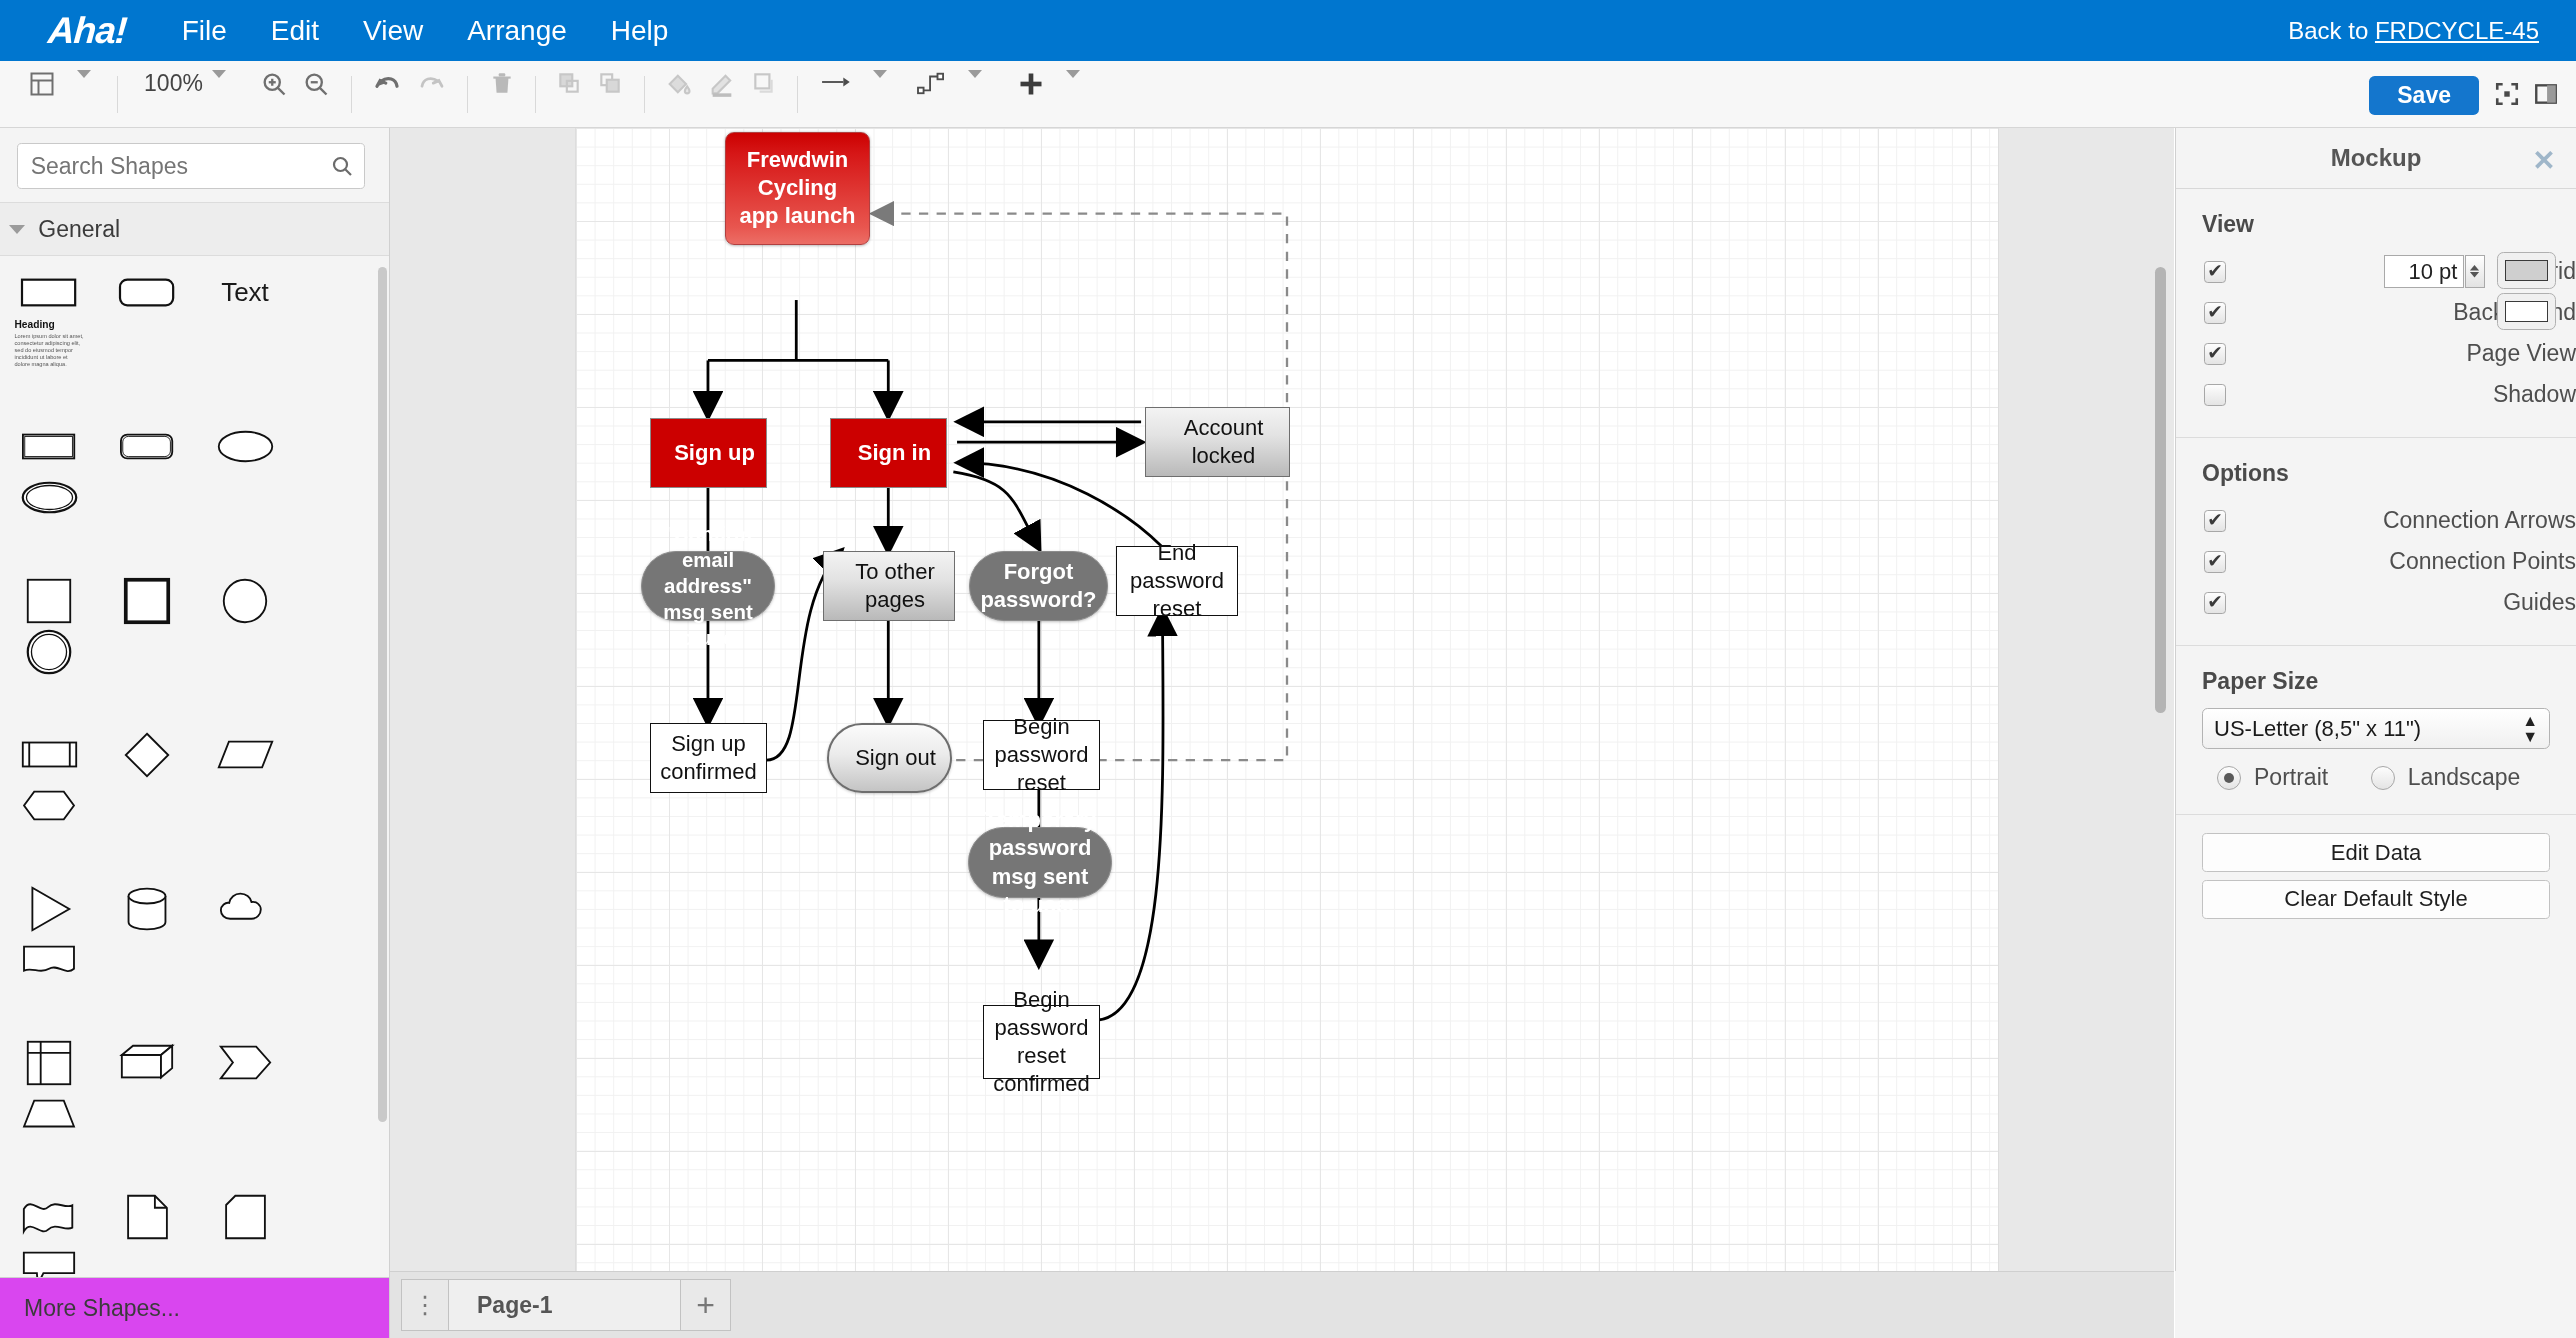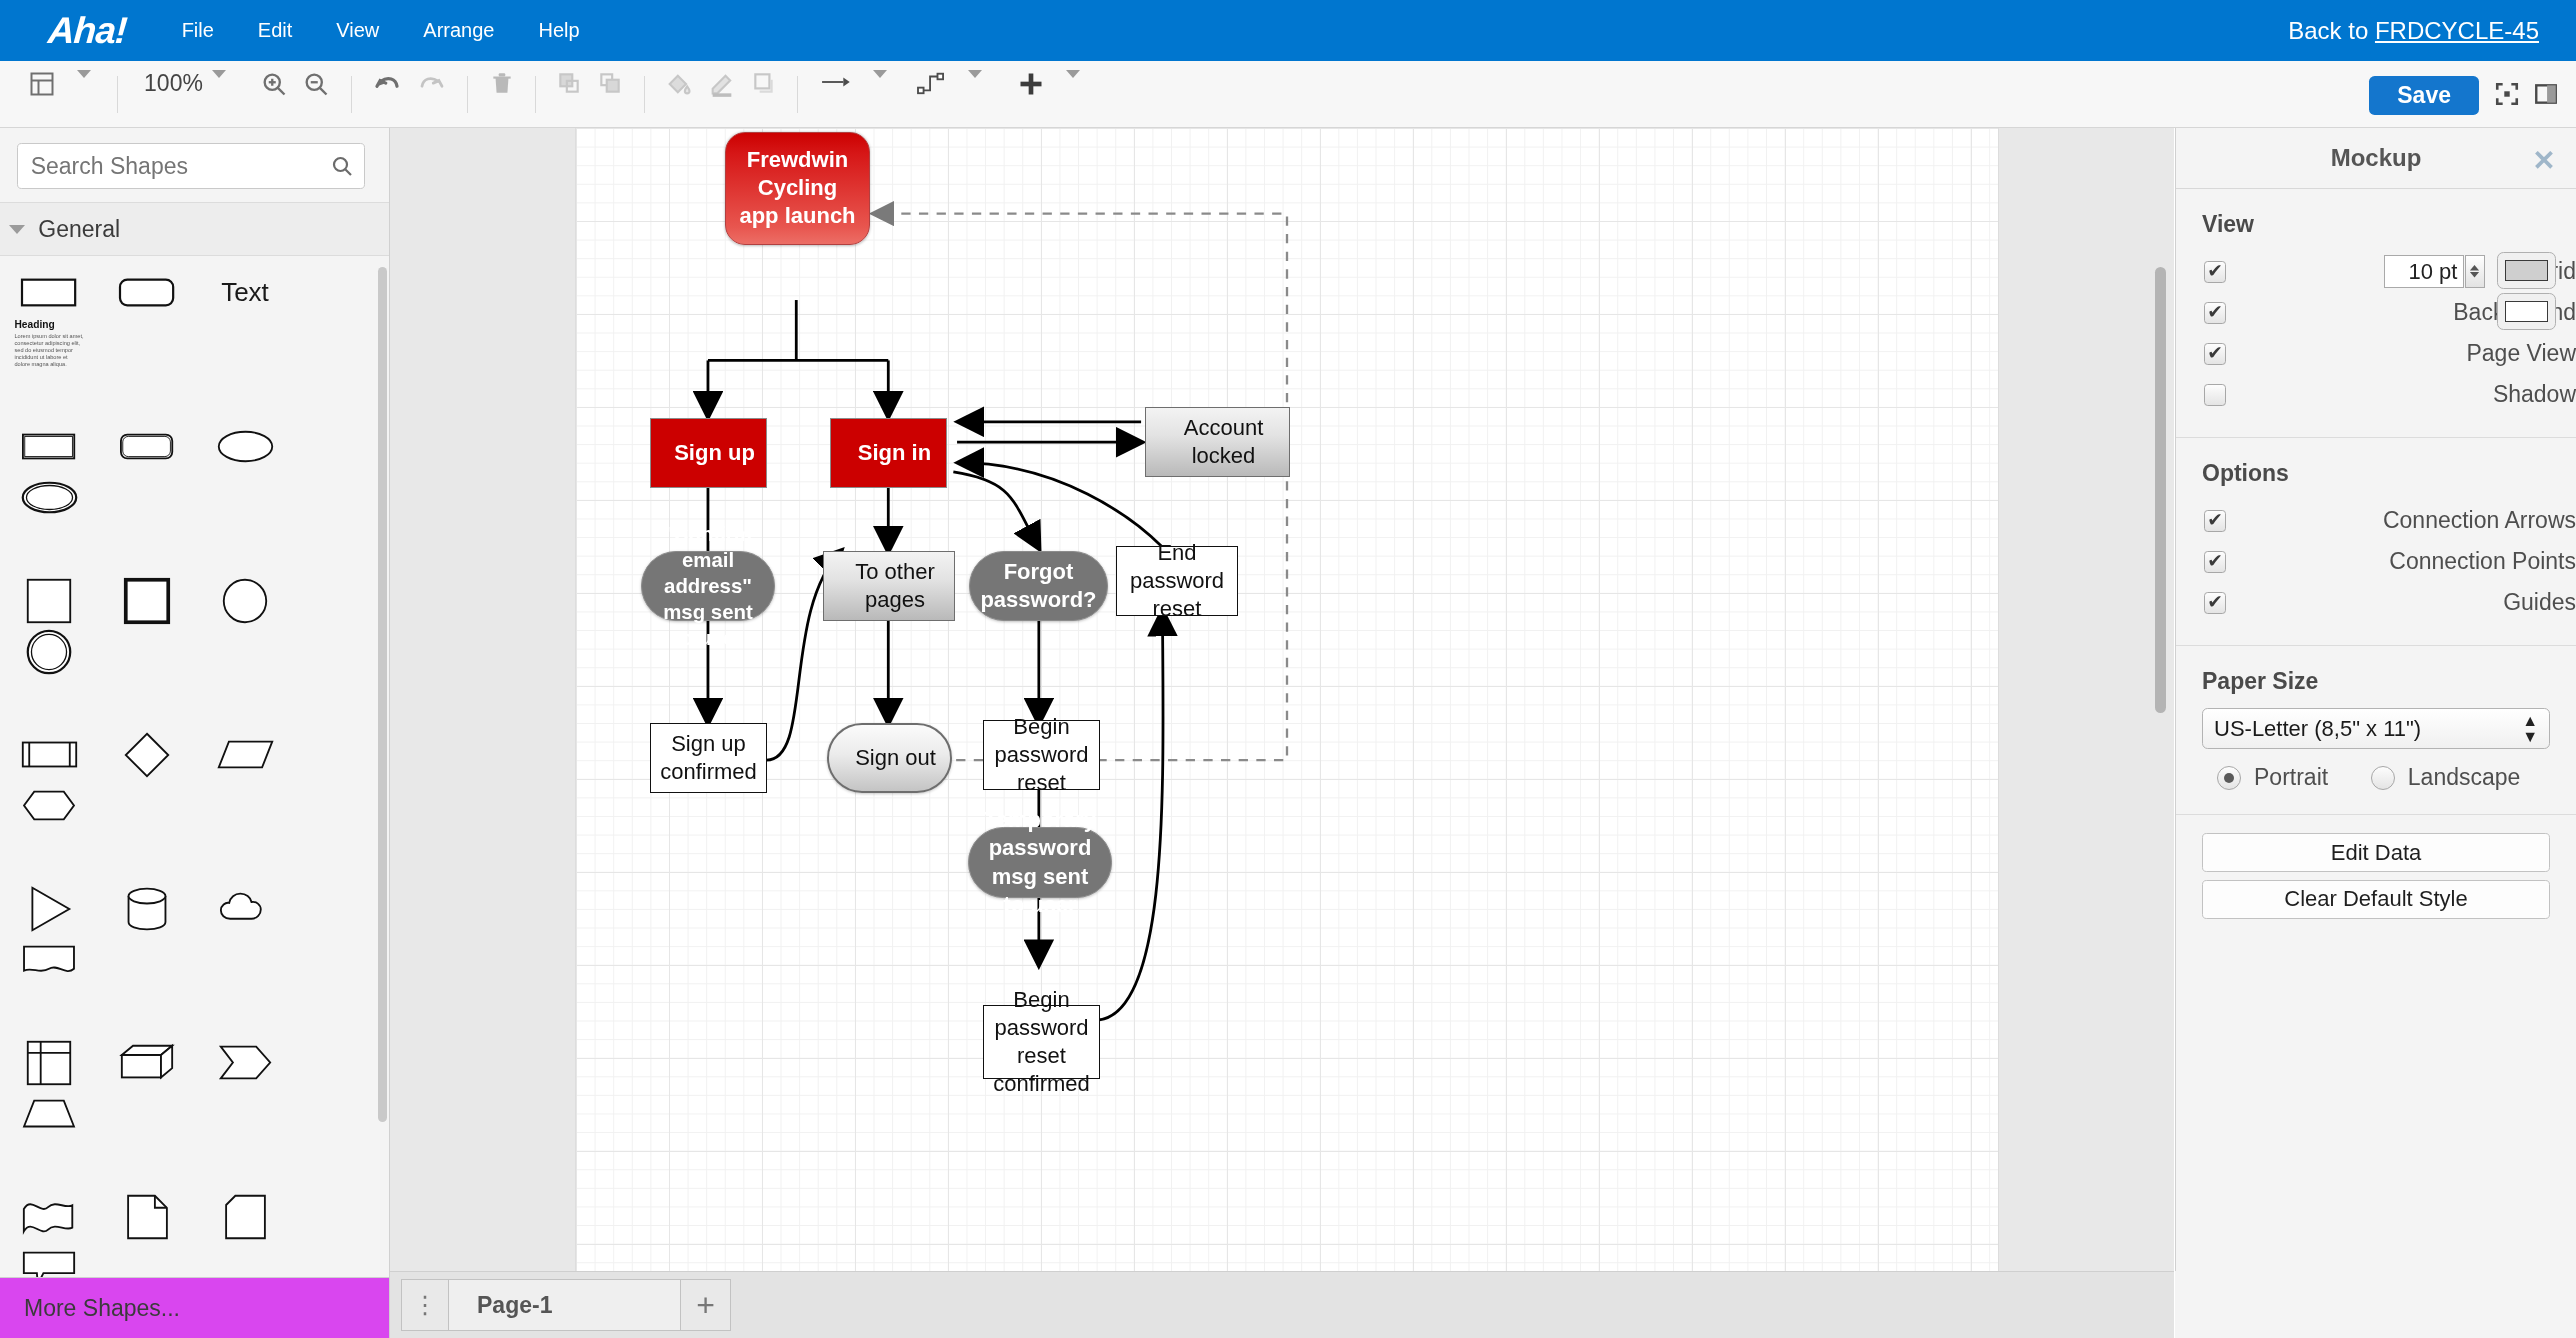--- a/index.html
+++ b/index.html
@@ -15,21 +15,21 @@
   .menubar {
     position:absolute; top:0; left:0; width:2576px; height:61px;
     background:#0076cf; display:flex; align-items:center;
   }
   .brand {
     color:#fff; font-weight:bold; font-size:37px; letter-spacing:-0.9px;
     margin-left:48px; margin-right:33px; font-style:italic;
     transform: skewX(-4deg);
   }
   .menu-item {
-    color:#fff; font-size:20px; padding:0 22px; line-height:61px; cursor:pointer;
+    color:#fff; font-size:28px; padding:0 22px; line-height:61px; cursor:pointer;
   }
   .backlink {
     position:absolute; right:37px; top:0; line-height:61px;
     color:#fff; font-size:24px; white-space:nowrap;
   }
   .backlink .lk { text-decoration:underline; }
 
   
   .toolbar {
     position:absolute; top:61px; left:0; width:2576px; height:67px;
@@ -110,21 +110,21 @@
     background:#b4b4b4; border-radius:5.6px;
   }
 
   
   .node {
     position:absolute; display:flex; align-items:center; justify-content:center;
     text-align:center; font-size:22px; line-height:1.28;padding-left:12px;
   }
   .n-red-grad {
     background:linear-gradient(to bottom,#cc0000 0%,#d61616 18%,#e8564f 85%,#ec6e66 100%);
-    border:1.9px solid #b14040; border-radius:20px; color:#fff; font-weight:bold;
+    border:1.9px solid #b14040; border-radius:9px; color:#fff; font-weight:bold;
     box-shadow:0 0.9px 2.8px rgba(0,0,0,.28);
   }
   .n-red { background:#cc0000; border:1.9px solid #8c8c8c; color:#fff; font-weight:bold; }
   .n-gray-grad {
     background:linear-gradient(to bottom,#f3f3f3 0%,#e3e3e3 40%,#b9b9b9 100%);
     border:1.9px solid #6e6e6e; color:#111;
   }
   .n-white { background:#fff; border:1.9px solid #111; color:#111; }
   .n-dark-pill {
     background:#767676; border:1.9px solid #8c8c8c; border-radius:186px;

